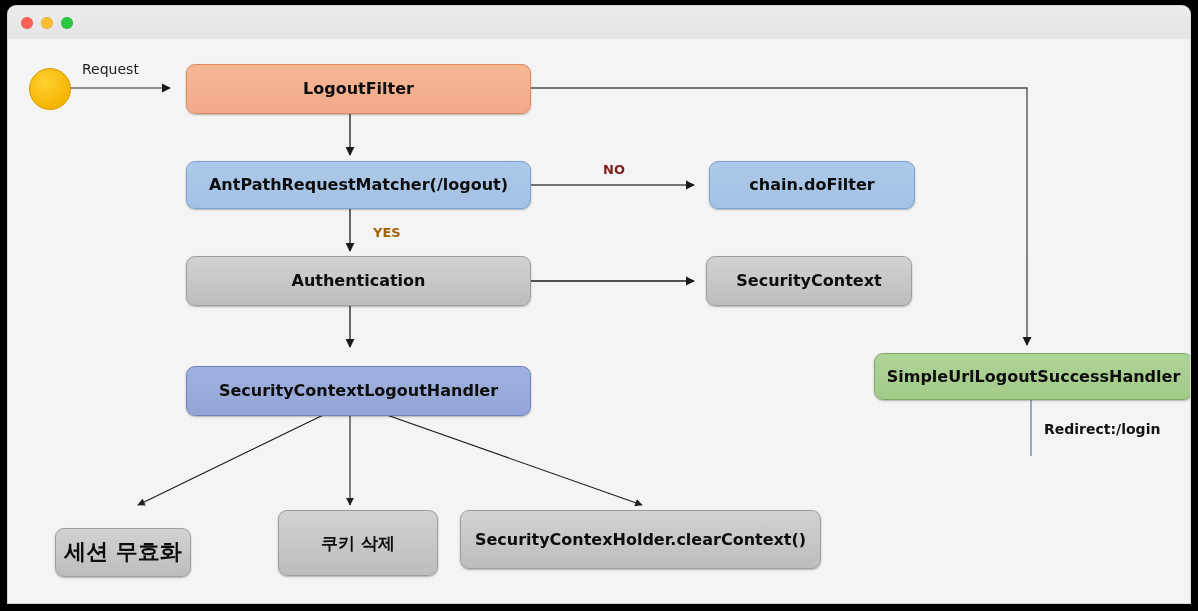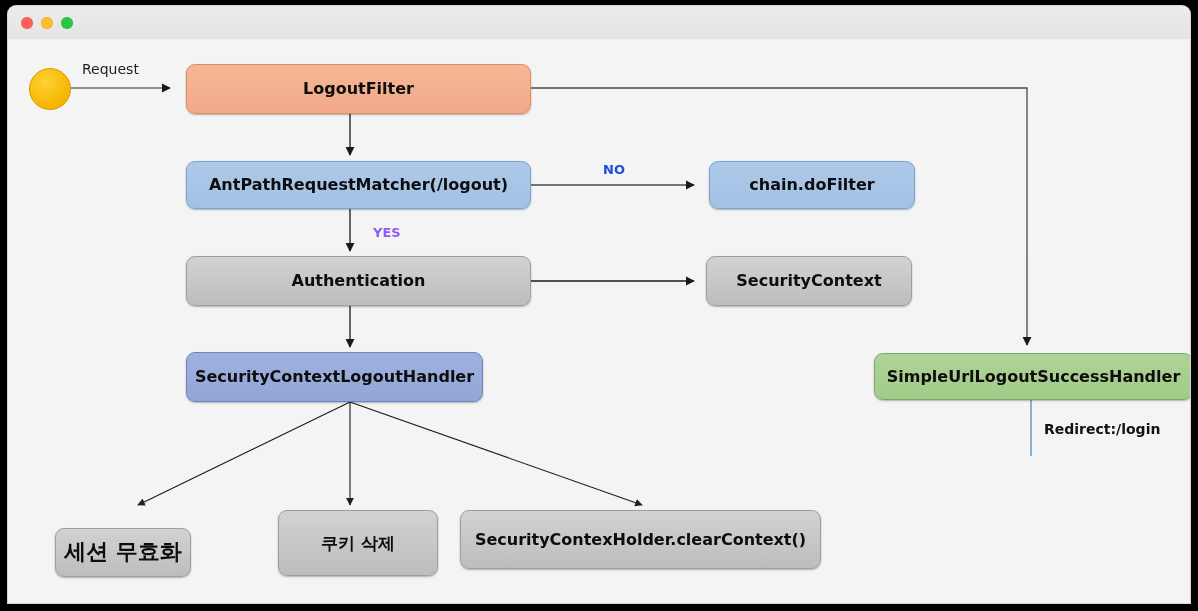--- a/index.html
+++ b/index.html
@@ -60,22 +60,22 @@
   .n-periw  { background: linear-gradient(#9fb1de, #92a5d6); border: 1px solid #6f84bc; }
   .n-green  { background: linear-gradient(#aed396, #a2cb89); border: 1px solid #7da966; }
 
   .edge-label {
     position: absolute;
     font-size: 13px;
     font-weight: bold;
     white-space: nowrap;
   }
   .lbl-plain { font-weight: normal; font-size: 14px; color: #222; }
-  .lbl-no  { color: #1d4ed8; }
-  .lbl-yes { color: #8b5cf6; }
+  .lbl-no  { color: #7f1d1d; }
+  .lbl-yes { color: #a16207; }
   .lbl-redirect { color: #111; font-size: 14px; }
 
   .start-circle {
     position: absolute;
     width: 40px; height: 40px; border-radius: 50%;
     background: radial-gradient(circle at 38% 32%, #ffd233, #f5b400 70%);
     border: 1px solid #d79a00;
   }
 
   
@@ -184,21 +184,21 @@
     <div class="edge-label lbl-yes" style="left:365px; top:186px;">YES</div>
 
     <div class="node n-gray" style="left:178px; top:217px; width:345px; height:50px;">
       <span>Authentication</span>
     </div>
 
     <div class="node n-gray" style="left:698px; top:217px; width:206px; height:50px;">
       <span>SecurityContext</span>
     </div>
 
-    <div class="node n-periw" style="left:178px; top:313px; width:297px; height:50px;">
+    <div class="node n-periw" style="left:178px; top:327px; width:345px; height:50px;">
       <span>SecurityContextLogoutHandler</span>
     </div>
 
     <div class="node n-green" style="left:866px; top:314px; width:319px; height:47px;">
       <span>SimpleUrlLogoutSuccessHandler</span>
     </div>
 
     <div class="edge-label lbl-redirect" style="left:1036px; top:382px;">Redirect:/login</div>
 
     <div class="node n-gray" style="left:47px; top:489px; width:136px; height:49px; font-size:22px;">

